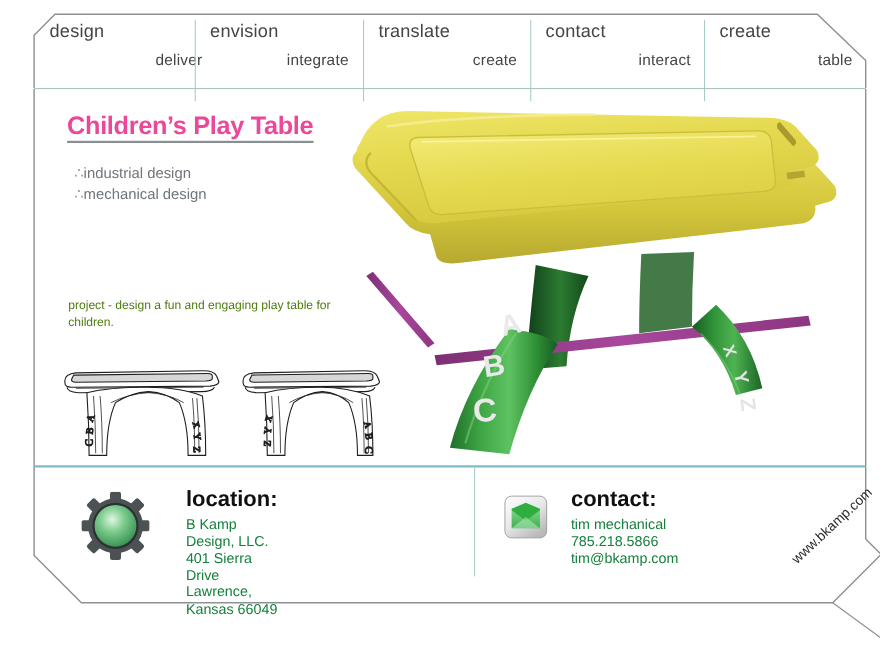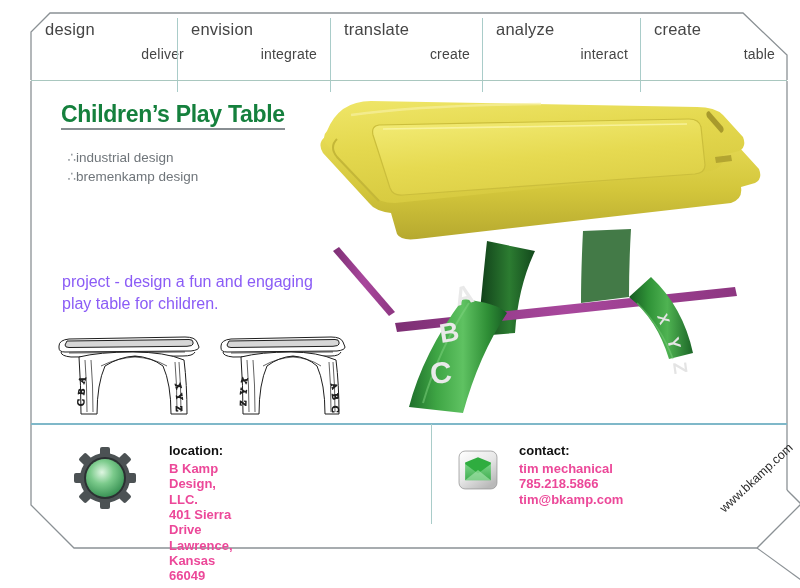--- a/index.html
+++ b/index.html
@@ -38,58 +38,58 @@
   }
   #nav-underline{
     position:absolute;left:19px;top:80px;width:756px;height:1px;background:#a9c7bf;
   }
 
   
   #main{position:absolute;left:19px;top:81px;width:756px;height:342px;}
 
   #title{
     position:absolute;left:30px;top:21px;
-    font-size:23px;font-weight:bold;color:#15803d;
+    font-size:23px;font-weight:bold;color:#ec4899;
     letter-spacing:-.3px;
     border-bottom:2.5px solid #888e92;
     padding-bottom:2px;
     line-height:1.05;
   }
   .tag{
     position:absolute;left:30px;
     font-size:13.5px;color:#6f757a;text-align:right;
   }
   .tag .dots{display:inline-block;width:15px;color:#8d9398;}
   #tag1{top:68px;}
   #tag2{top:87px;}
 
   #project-note{
     position:absolute;left:31px;top:190px;width:275px;
-    font-size:16px;color:#8b5cf6;line-height:1.35;
+    font-size:11px;color:#4d7c0f;line-height:1.35;
   }
 
   
   #drawings{position:absolute;left:14px;top:245px;width:340px;height:95px;}
 
   
   #render{position:absolute;left:280px;top:10px;width:480px;height:330px;}
 
   
   #footer-rule{position:absolute;left:19px;top:423px;width:756px;height:1.5px;background:#7fb8c9;}
   #footer-vrule{position:absolute;left:419px;top:424px;width:1px;height:100px;background:#a9ccc9;}
 
   .fblock{position:absolute;}
   #loc-block{left:62px;top:443px;}
   #con-block{left:445px;top:443px;}
 
   .ficon{position:absolute;left:0;top:4px;width:62px;height:62px;}
   .ftext{position:absolute;left:95px;top:0;}
   #con-block .ftext{left:62px;}
-  .fhead{font-size:13px;font-weight:bold;color:#101010;margin-bottom:3px;}
-  .fline{font-size:13px;color:#ec4899;line-height:1.18;font-weight:bold;}
+  .fhead{font-size:20px;font-weight:bold;color:#101010;margin-bottom:3px;}
+  .fline{font-size:13px;color:#15803d;line-height:1.18;}
 
   
   #corner-url{
     position:absolute;left:705px;top:505px;
     font-size:12.5px;color:#2a2a2a;
     transform:rotate(-43deg);
     transform-origin:0 0;
     white-space:nowrap;
   }
 </style>
@@ -126,21 +126,21 @@
       <span class="line1">envision</span>
       <span class="line2">integrate</span>
     </div>
 
     <div class="nav-tab" style="left:299px;width:152px;padding-left:44px;">
       <span class="line1">translate</span>
       <span class="line2">create</span>
     </div>
 
     <div class="nav-tab" style="left:451px;width:158px;">
-      <span class="line1">analyze</span>
+      <span class="line1">contact</span>
       <span class="line2">interact</span>
     </div>
 
     <div class="nav-tab" style="left:609px;width:147px;">
       <span class="line1">create</span>
       <span class="line2">table</span>
     </div>
 
     <span class="nav-sep" style="left:146px;"></span>
     <span class="nav-sep" style="left:299px;"></span>
@@ -150,21 +150,21 @@
   <div id="nav-underline"></div>
 
   <div id="main">
 
     <div id="title">Children’s Play Table</div>
 
     <div class="tag" id="tag1">
       <span class="dots">∴</span><span>industrial design</span>
     </div>
     <div class="tag" id="tag2">
-      <span class="dots">∴</span><span>bremenkamp design</span>
+      <span class="dots">∴</span><span>mechanical design</span>
     </div>
 
     <div id="project-note">project - design a fun and engaging play table for children.</div>
 
     <svg id="drawings" viewBox="0 0 340 95">
       <g stroke="#1e1e1e" stroke-width="1" fill="#ffffff">
 
         <g>
 
           <path d="M14,20 Q14,14 24,13 L140,11 Q150,11 152,16 L154,21 Q154,24 146,25 L20,26 Q14,26 14,22 Z"></path>

